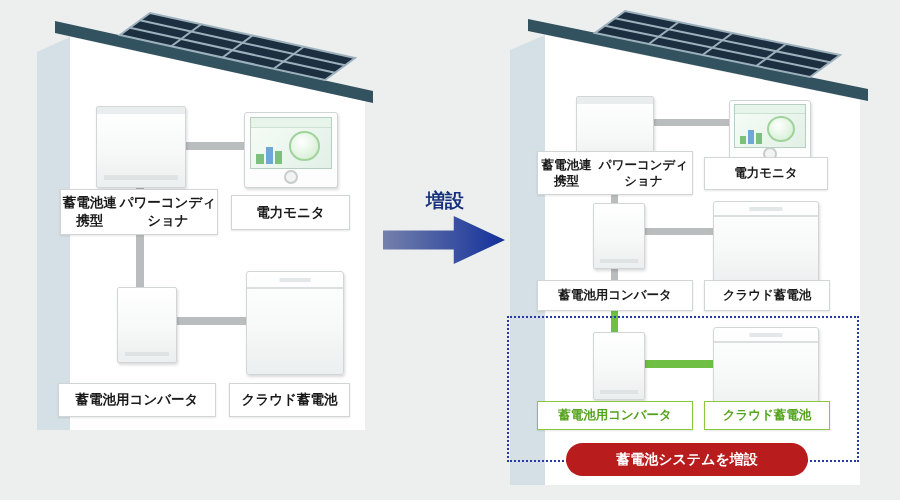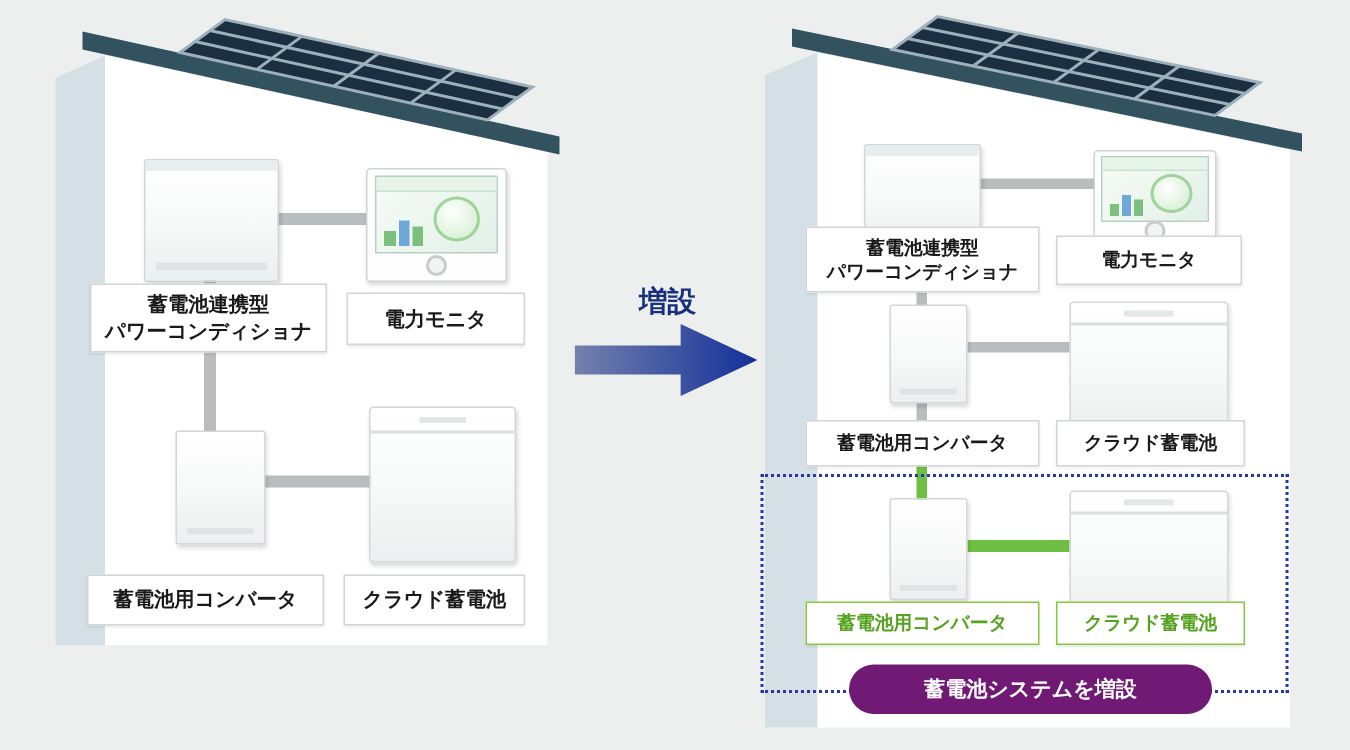--- a/index.html
+++ b/index.html
@@ -36,25 +36,25 @@
   .scr-bars i:nth-child(2){height:75%; background:#6fa7d8;}
   .scr-bars i:nth-child(3){height:58%;}
   .mon-btn{position:absolute; bottom:4%; left:50%; transform:translateX(-50%);
     width:10px; height:10px; border-radius:50%; background:#f2f4f4; border:2px solid #c7cccd;}
   .label{
     position:absolute; z-index:3; background:#ffffff; border:1px solid #d2d5d5;
     display:flex; align-items:center; justify-content:center; text-align:center;
     font-weight:bold; color:#1a1a1a; font-size:13.5px; line-height:1.3;
     box-shadow:0 1px 2px rgba(0,0,0,.10); box-sizing:border-box;
   }
-  .label.two{flex-direction:column;}
+  .label.two{flex-direction:row;}
   .label.sm{font-size:12.5px;}
   .label.green{border:1px solid #8cc63f; color:#55a31e;}
   .dotted-box{position:absolute; z-index:1; border:2px dotted #2438a8; box-sizing:border-box;}
-  .pill{position:absolute; z-index:4; background:#701a75; color:#ffffff; border-radius:17px;
+  .pill{position:absolute; z-index:4; background:#b91c1c; color:#ffffff; border-radius:17px;
     display:flex; align-items:center; justify-content:center; font-weight:bold; font-size:14px;}
   .arrow{position:absolute; z-index:2;
     background:linear-gradient(90deg,#7480ab,#13309b);
     clip-path:polygon(0 30%,58% 30%,58% 0,100% 50%,58% 100%,58% 70%,0 70%);}
   .arrow-label{position:absolute; z-index:2; font-weight:bold; font-size:19px; color:#16307e; text-align:center;}
 </style>
 </head>
 <body>
 
 <div class="stage">

